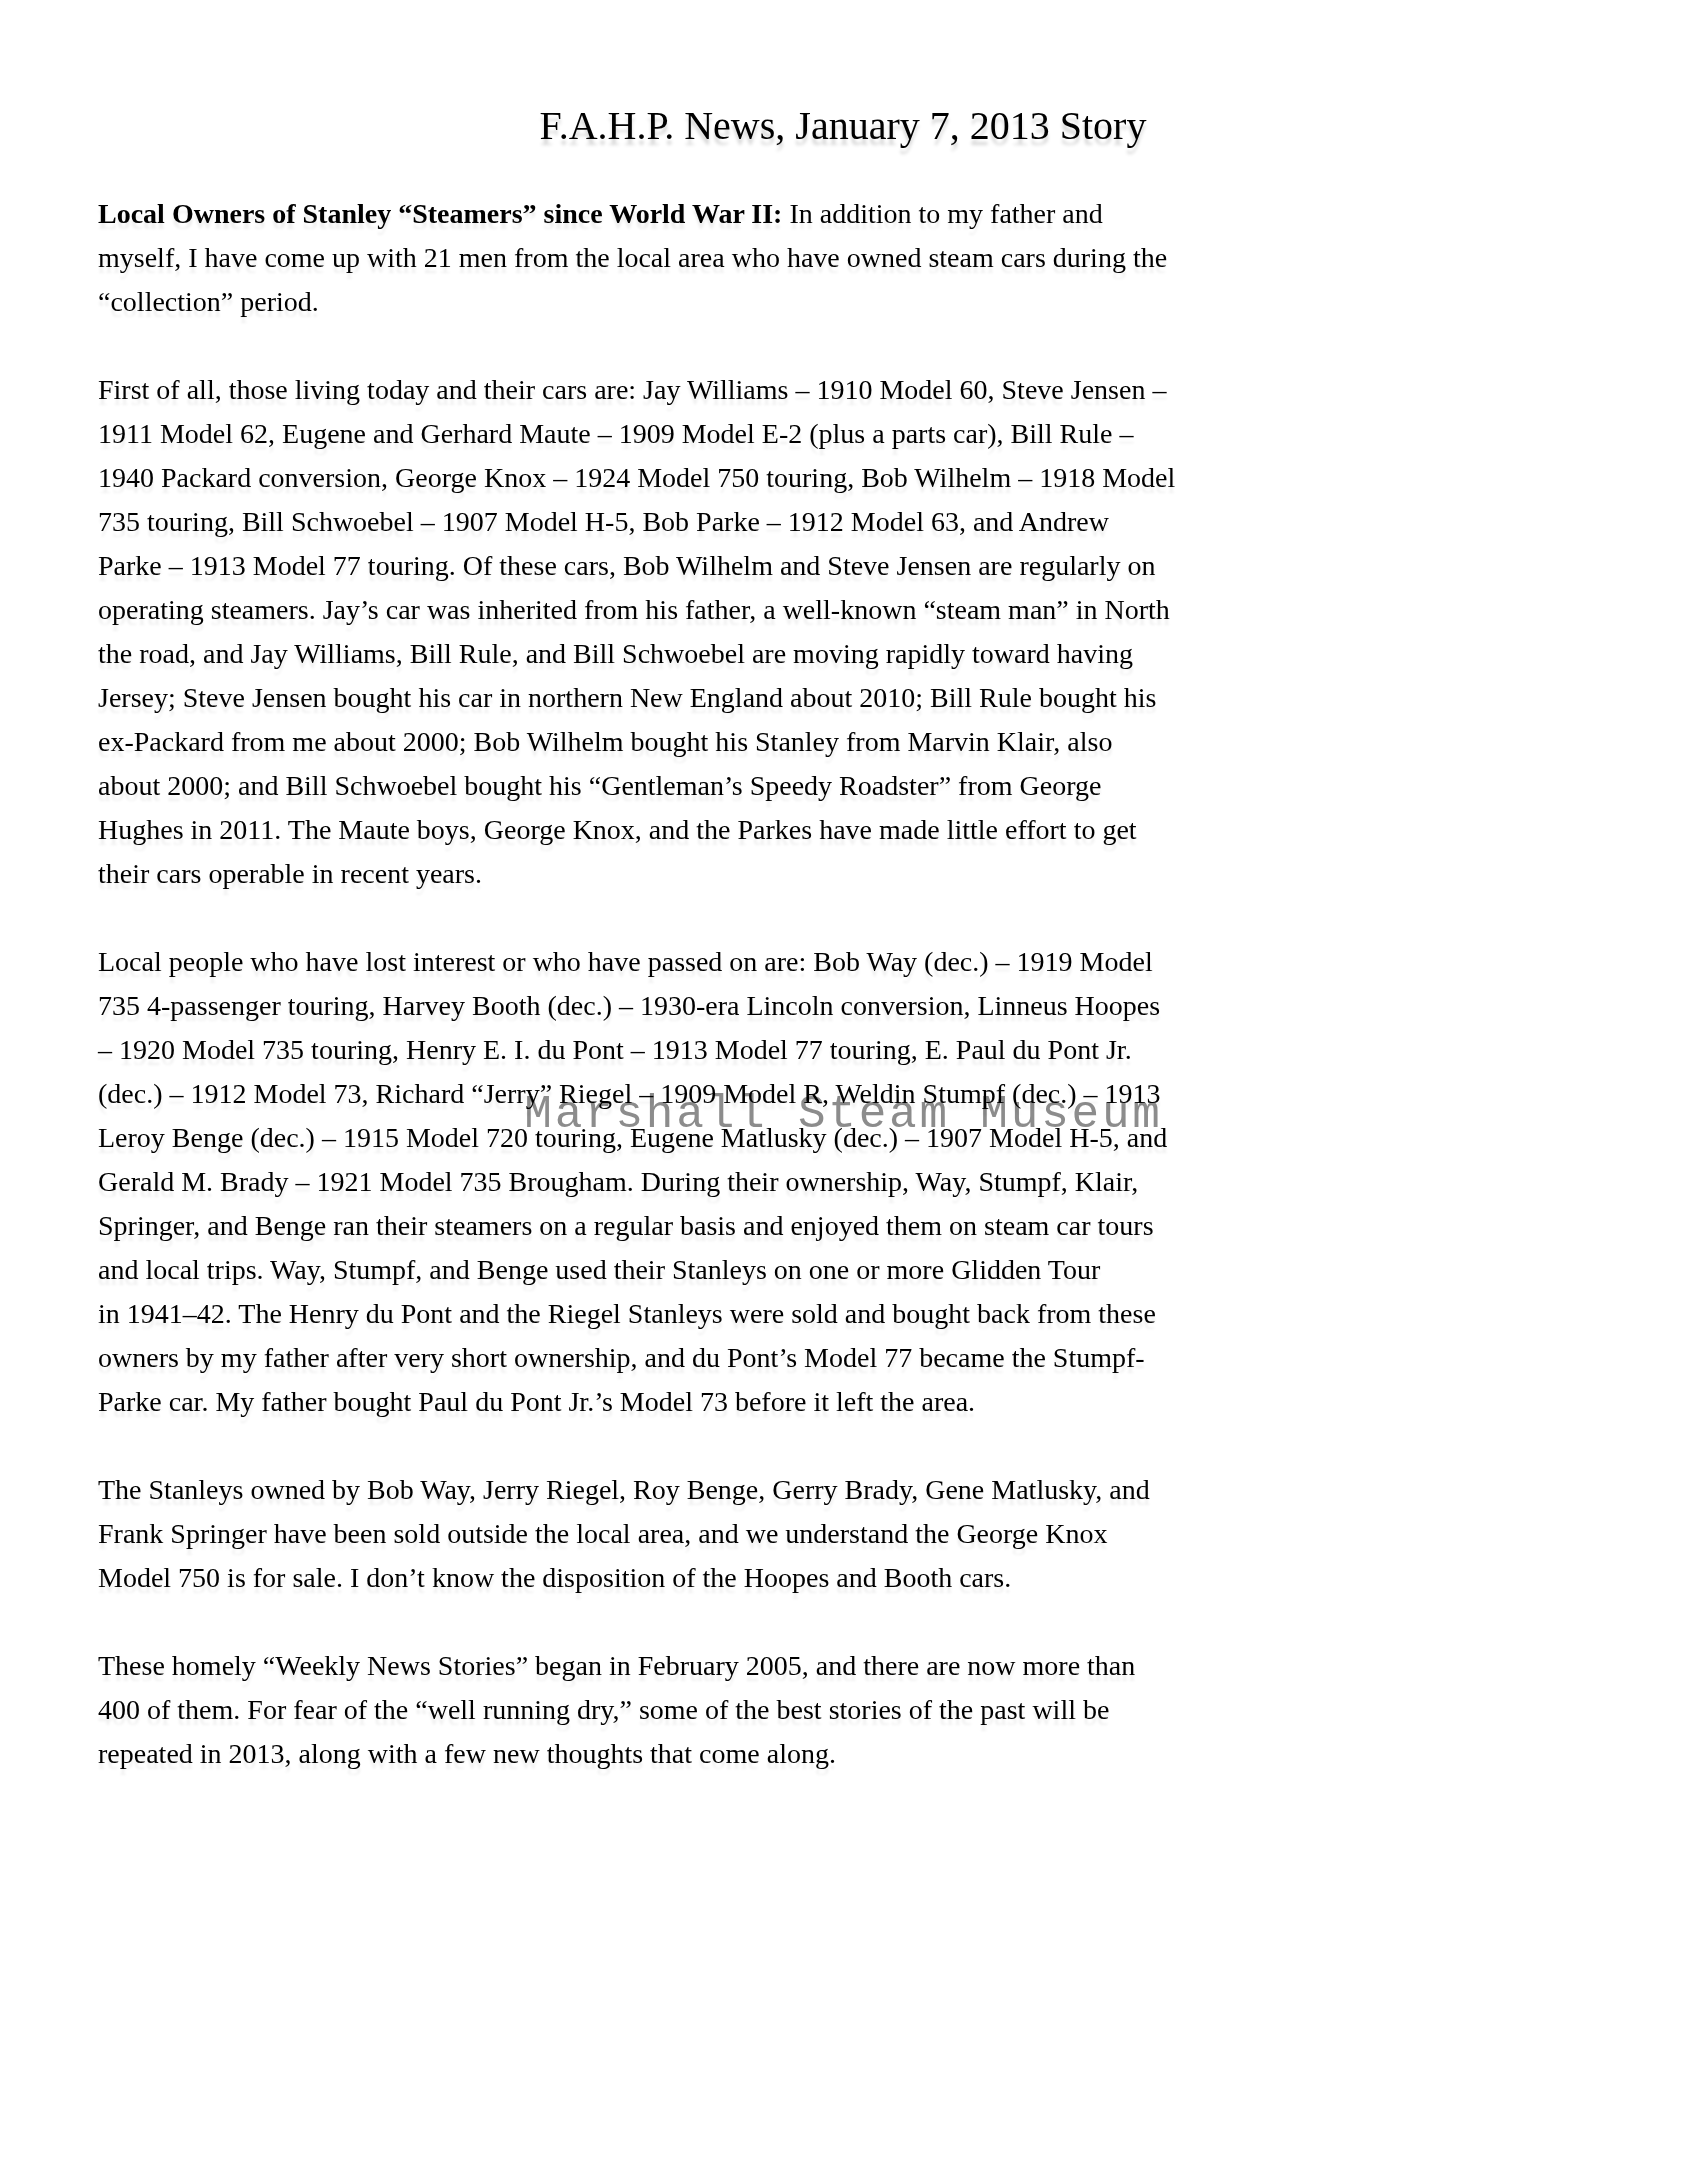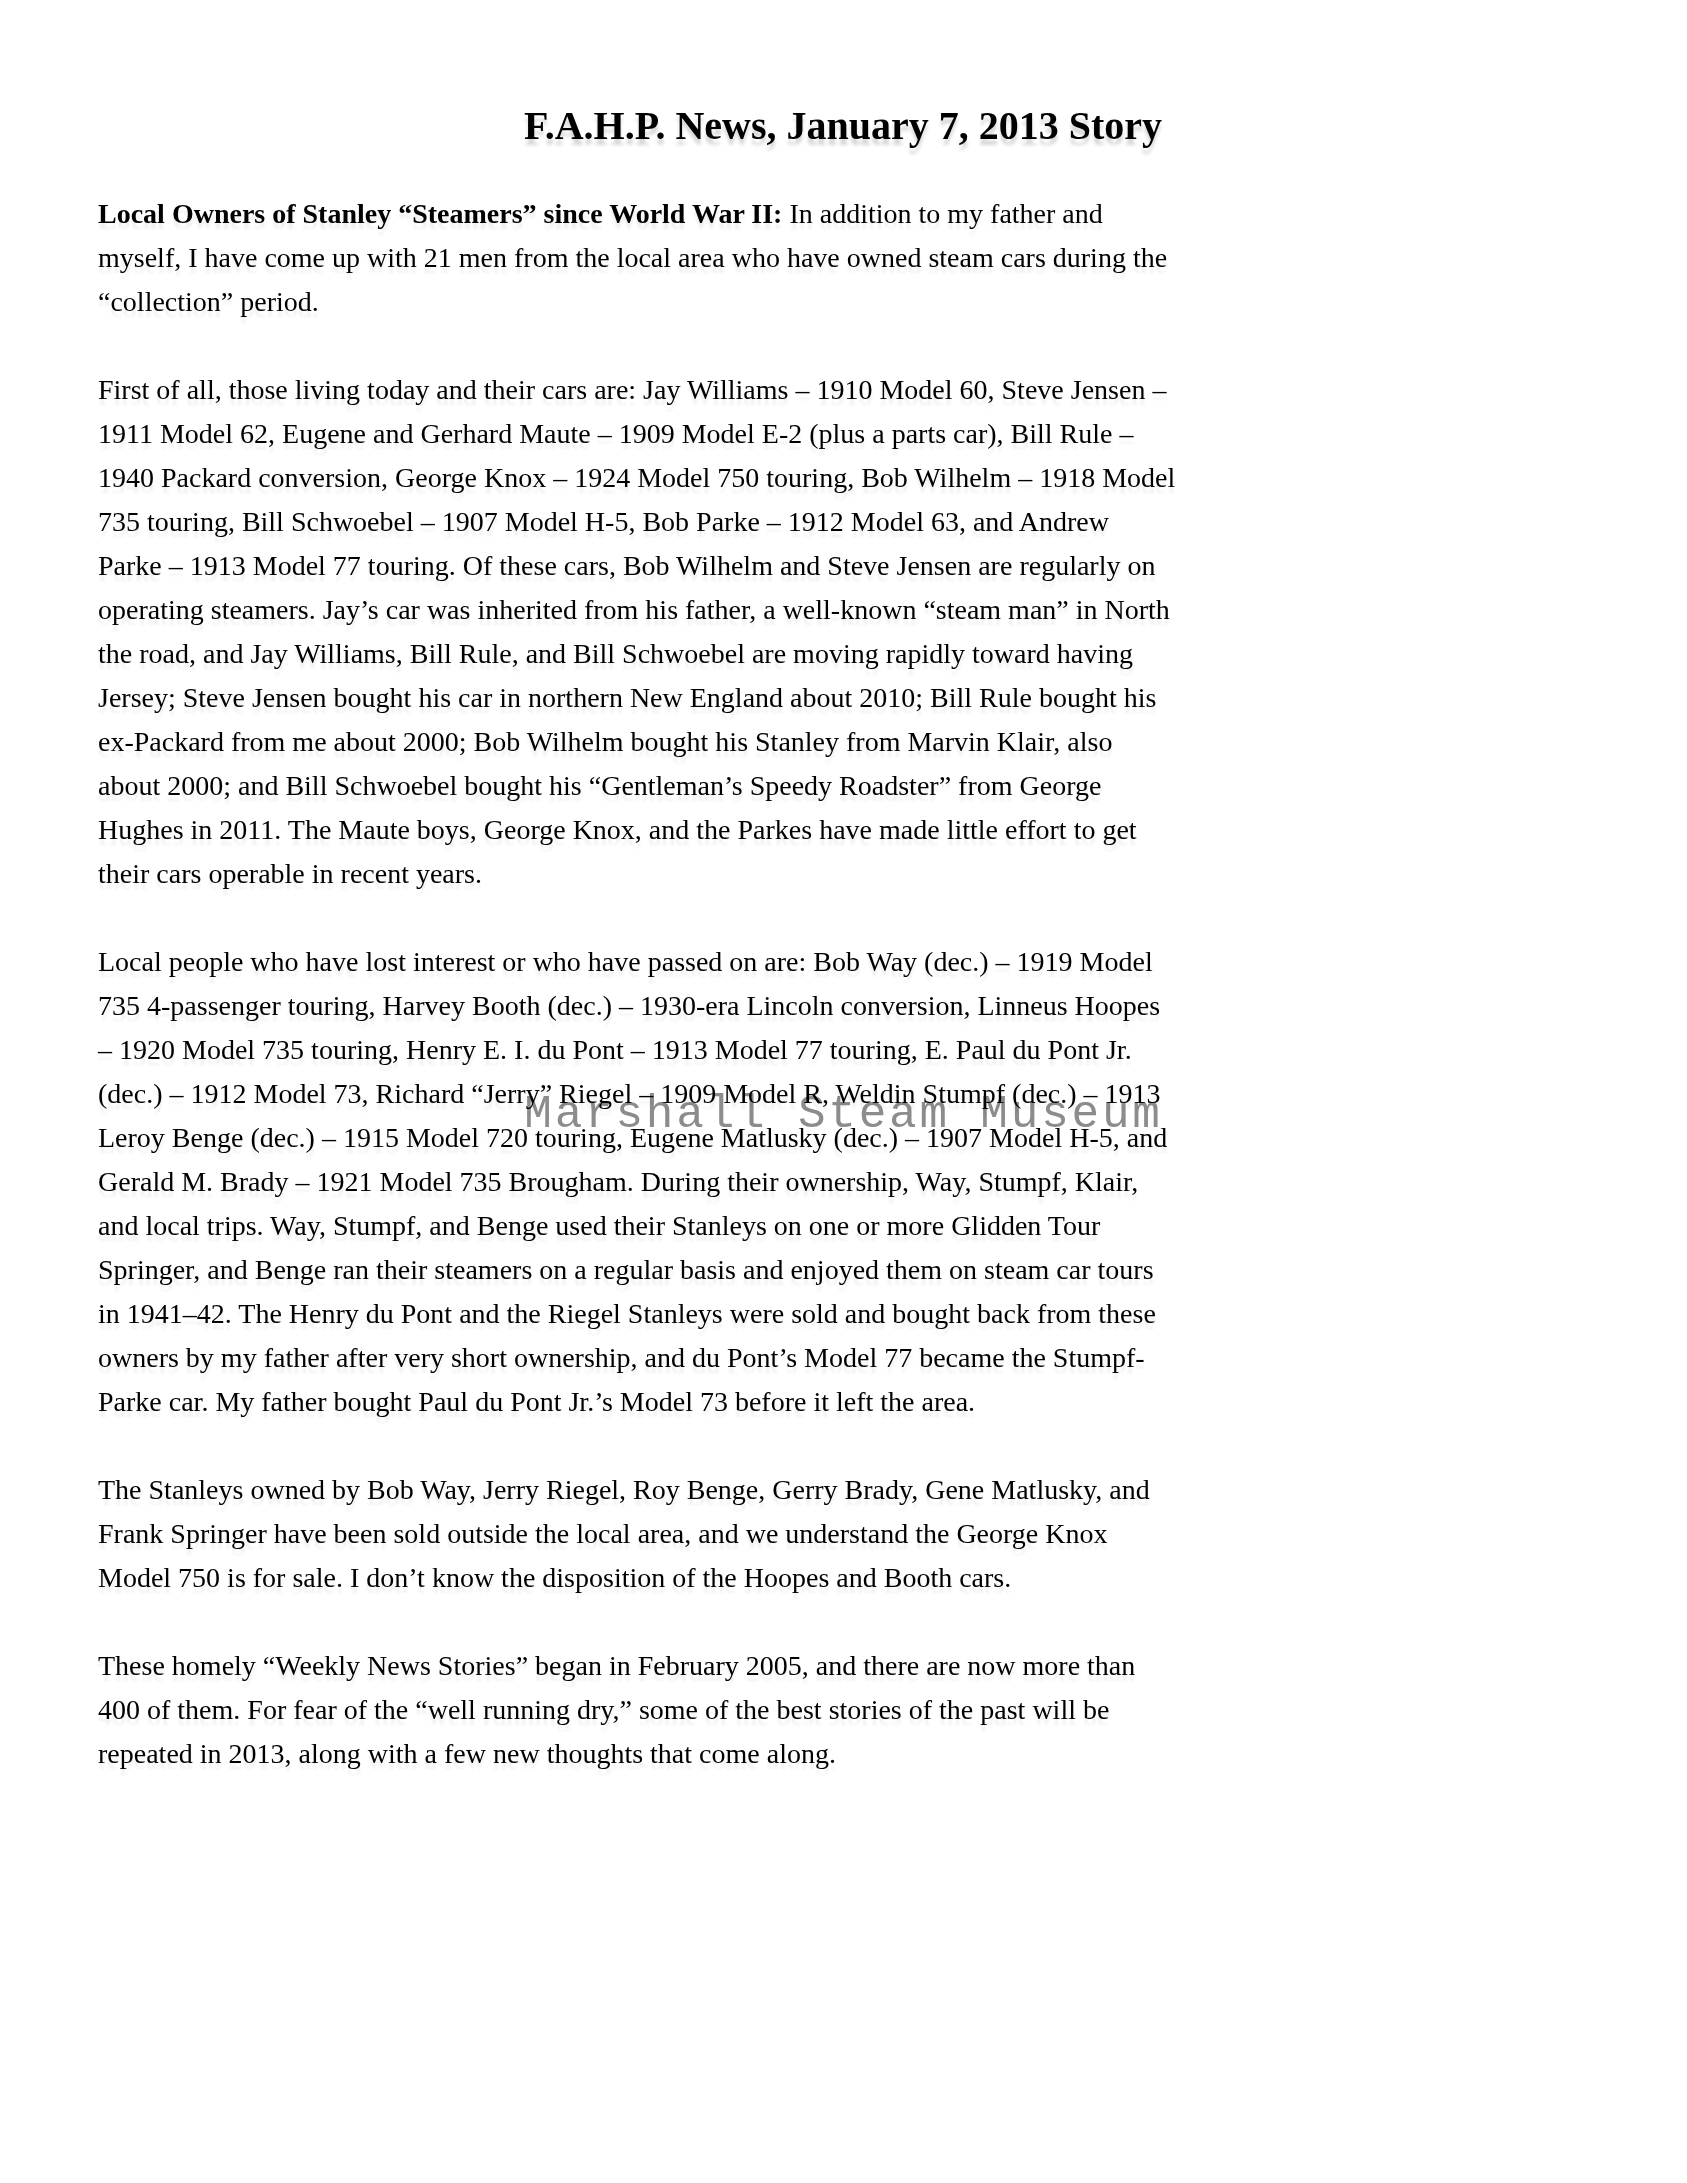--- a/index.html
+++ b/index.html
@@ -31,21 +31,21 @@
     margin-top: 15px;
   }
   .content {
     position: absolute;
     left: 98px;
     top: 104px;
     width: 1490px;
     z-index: 1;
   }
   .title {
-    font-weight: bold;
+    font-weight: normal;
     font-size: 40px;
     line-height: 44px;
     text-align: center;
     white-space: nowrap;
     text-shadow: 0 6.3px 3.5px rgba(0, 0, 0, 0.16);
   }
   .para {
     margin-top: 44px;
   }
   .line {
@@ -92,22 +92,22 @@
         <div class="line">their cars operable in recent years.</div>
       </div>
 
     <div class="para">
         <div class="line">Local people who have lost interest or who have passed on are: Bob Way (dec.) – 1919 Model</div>
         <div class="line">735 4-passenger touring, Harvey Booth (dec.) – 1930-era Lincoln conversion, Linneus Hoopes</div>
         <div class="line">– 1920 Model 735 touring, Henry E. I. du Pont – 1913 Model 77 touring, E. Paul du Pont Jr.</div>
         <div class="line">(dec.) – 1912 Model 73, Richard “Jerry” Riegel – 1909 Model R, Weldin Stumpf (dec.) – 1913</div>
         <div class="line">Leroy Benge (dec.) – 1915 Model 720 touring, Eugene Matlusky (dec.) – 1907 Model H-5, and</div>
         <div class="line">Gerald M. Brady – 1921 Model 735 Brougham. During their ownership, Way, Stumpf, Klair,</div>
+        <div class="line">Springer, and Benge ran their steamers on a regular basis and enjoyed them on steam car tours</div>
         <div class="line">and local trips. Way, Stumpf, and Benge used their Stanleys on one or more Glidden Tour</div>
-        <div class="line">Springer, and Benge ran their steamers on a regular basis and enjoyed them on steam car tours</div>
         <div class="line">in 1941–42. The Henry du Pont and the Riegel Stanleys were sold and bought back from these</div>
         <div class="line">owners by my father after very short ownership, and du Pont’s Model 77 became the Stumpf-</div>
         <div class="line">Parke car. My father bought Paul du Pont Jr.’s Model 73 before it left the area.</div>
       </div>
 
     <div class="para">
         <div class="line">The Stanleys owned by Bob Way, Jerry Riegel, Roy Benge, Gerry Brady, Gene Matlusky, and</div>
         <div class="line">Frank Springer have been sold outside the local area, and we understand the George Knox</div>
         <div class="line">Model 750 is for sale. I don’t know the disposition of the Hoopes and Booth cars.</div>
       </div>

